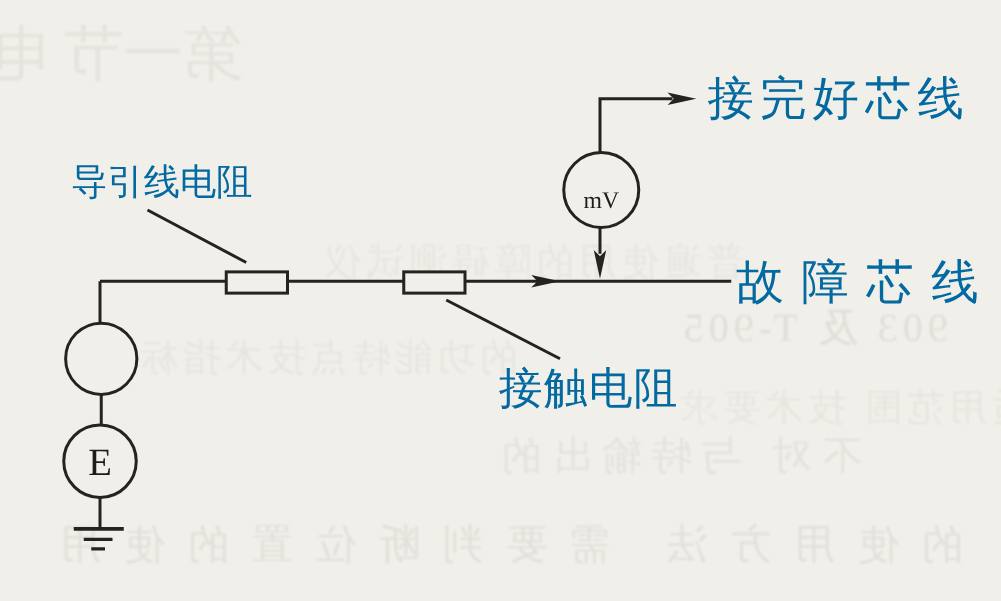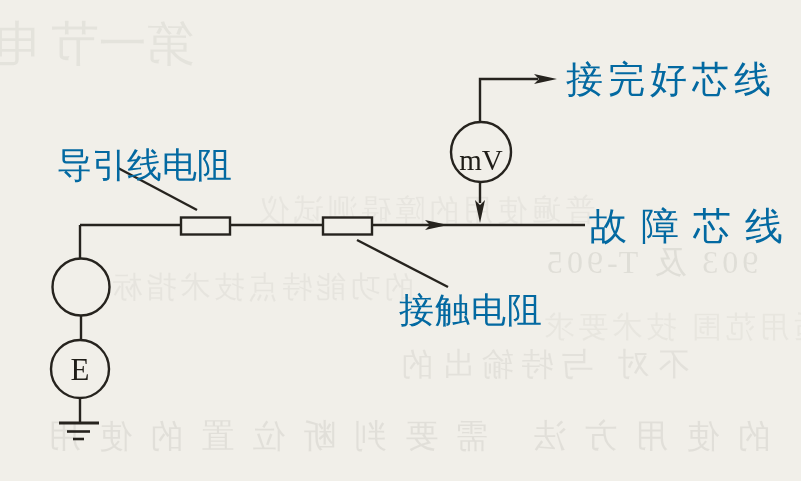--- a/index.html
+++ b/index.html
@@ -78,27 +78,27 @@
       <polygon points="557,79 534,74 539,79 534,84" fill="#26231e" stroke="none"></polygon>
       <path d="M480,182 V203"></path>
       <polygon points="480,223 475,200 480,205 485,200" fill="#26231e" stroke="none"></polygon>
 
       <path d="M118,168 L197,210"></path>
       <path d="M357,240 L448,287"></path>
     </svg>
   </div>
 
   <div class="layer label-layer">
-    <div class="lbl" style="left:57px;top:132px;font-size:35px;margin-top:16px;">导引线电阻</div>
+    <div class="lbl" style="left:57px;top:132px;font-size:29px;">导引线电阻</div>
 
     <div class="lbl" style="left:566px;top:61px;font-size:37px;letter-spacing:5px;">接完好芯线</div>
 
     <div class="lbl" style="left:589px;top:207px;font-size:38px;letter-spacing:14px;">故障芯线</div>
 
     <div class="lbl" style="left:399px;top:293px;font-size:35px;letter-spacing:1px;">接触电阻</div>
 
-    <div class="meter-lbl" style="left:451px;top:123px;width:60px;height:74px;font-size:29px;">mV</div>
+    <div class="meter-lbl" style="left:451px;top:123px;width:60px;height:74px;font-size:19px;">mV</div>
 
 
     <div class="meter-lbl" style="left:51px;top:341px;width:58px;height:56px;font-size:31px;">E</div>
   </div>
 
 </div>
 
 </body></html>

